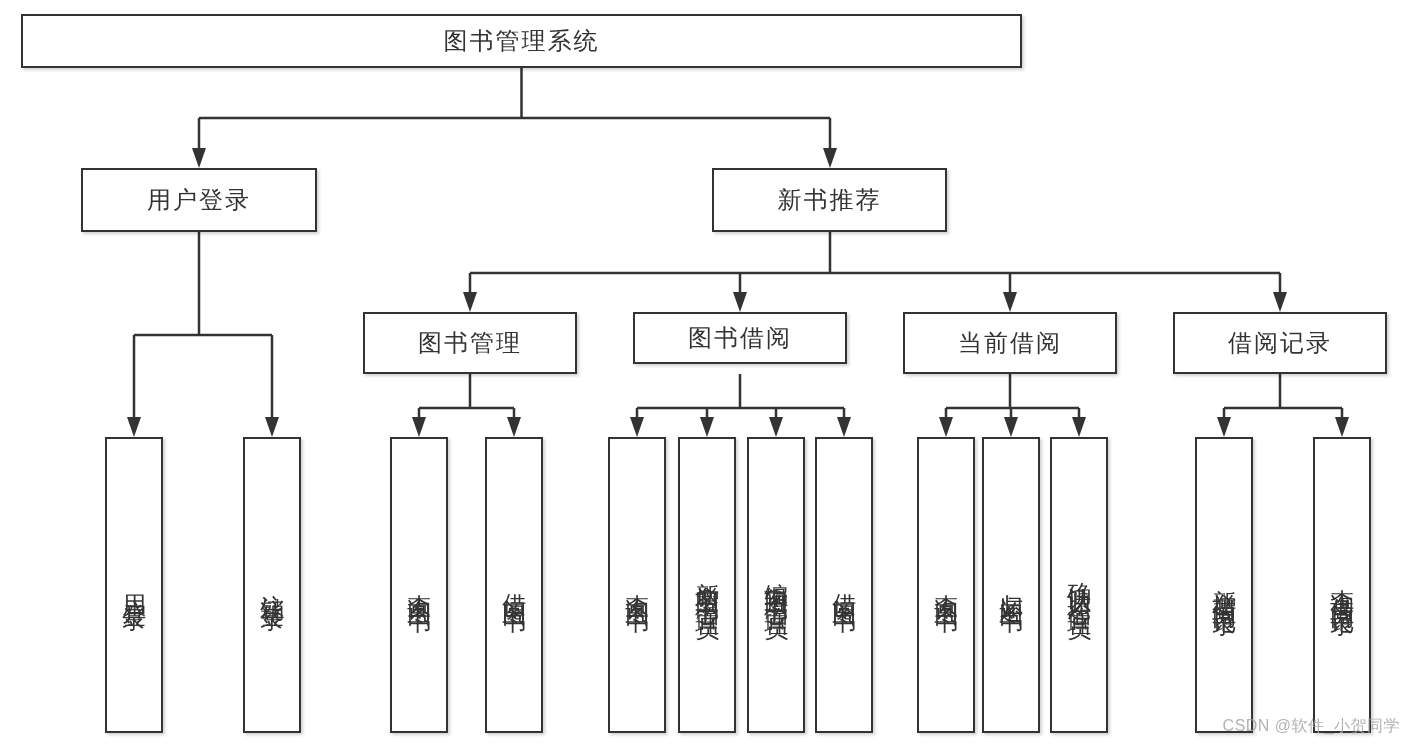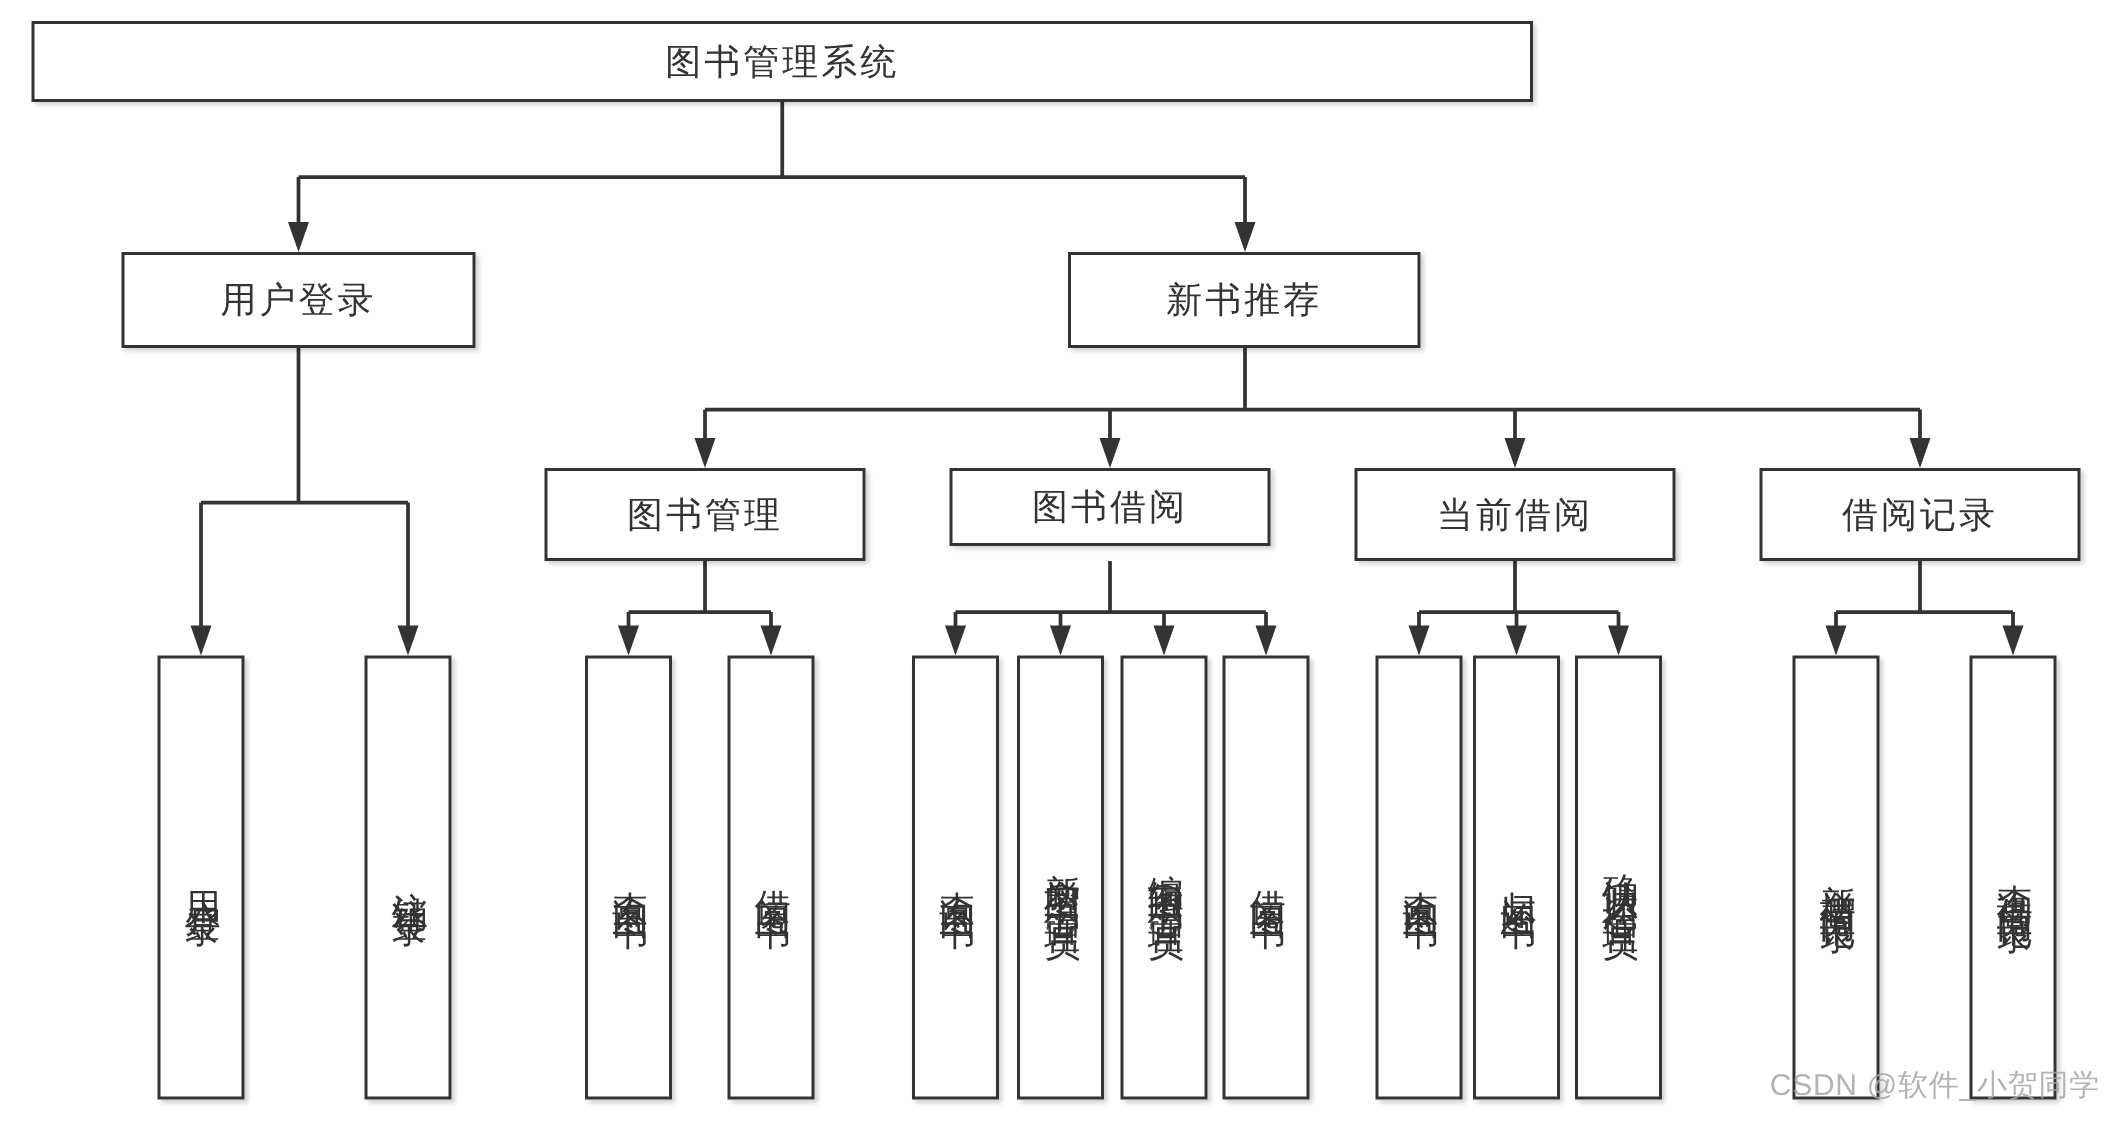--- a/index.html
+++ b/index.html
@@ -24,21 +24,21 @@
     z-index:1;box-shadow:2px 2px 3px rgba(0,0,0,0.18);
   }
   .hnode{font-size:24px;letter-spacing:2px;white-space:nowrap;}
   .leaf{
     top:437px;width:58px;height:296px;
     writing-mode:vertical-rl;text-orientation:mixed;
     font-size:24px;letter-spacing:5px;line-height:1.1;
   }
   .watermark{
     position:absolute;right:5px;bottom:10px;z-index:2;
-    font-size:20px;color:var(--wm);letter-spacing:0.5px;opacity:0.85;
+    font-size:16px;color:var(--wm);letter-spacing:0.5px;opacity:0.85;
     white-space:nowrap;
   }
 </style>
 </head>
 <body>
 
 <div class="canvas">
 
   <svg class="wires" width="1405" height="747" viewBox="0 0 1405 747">
 

